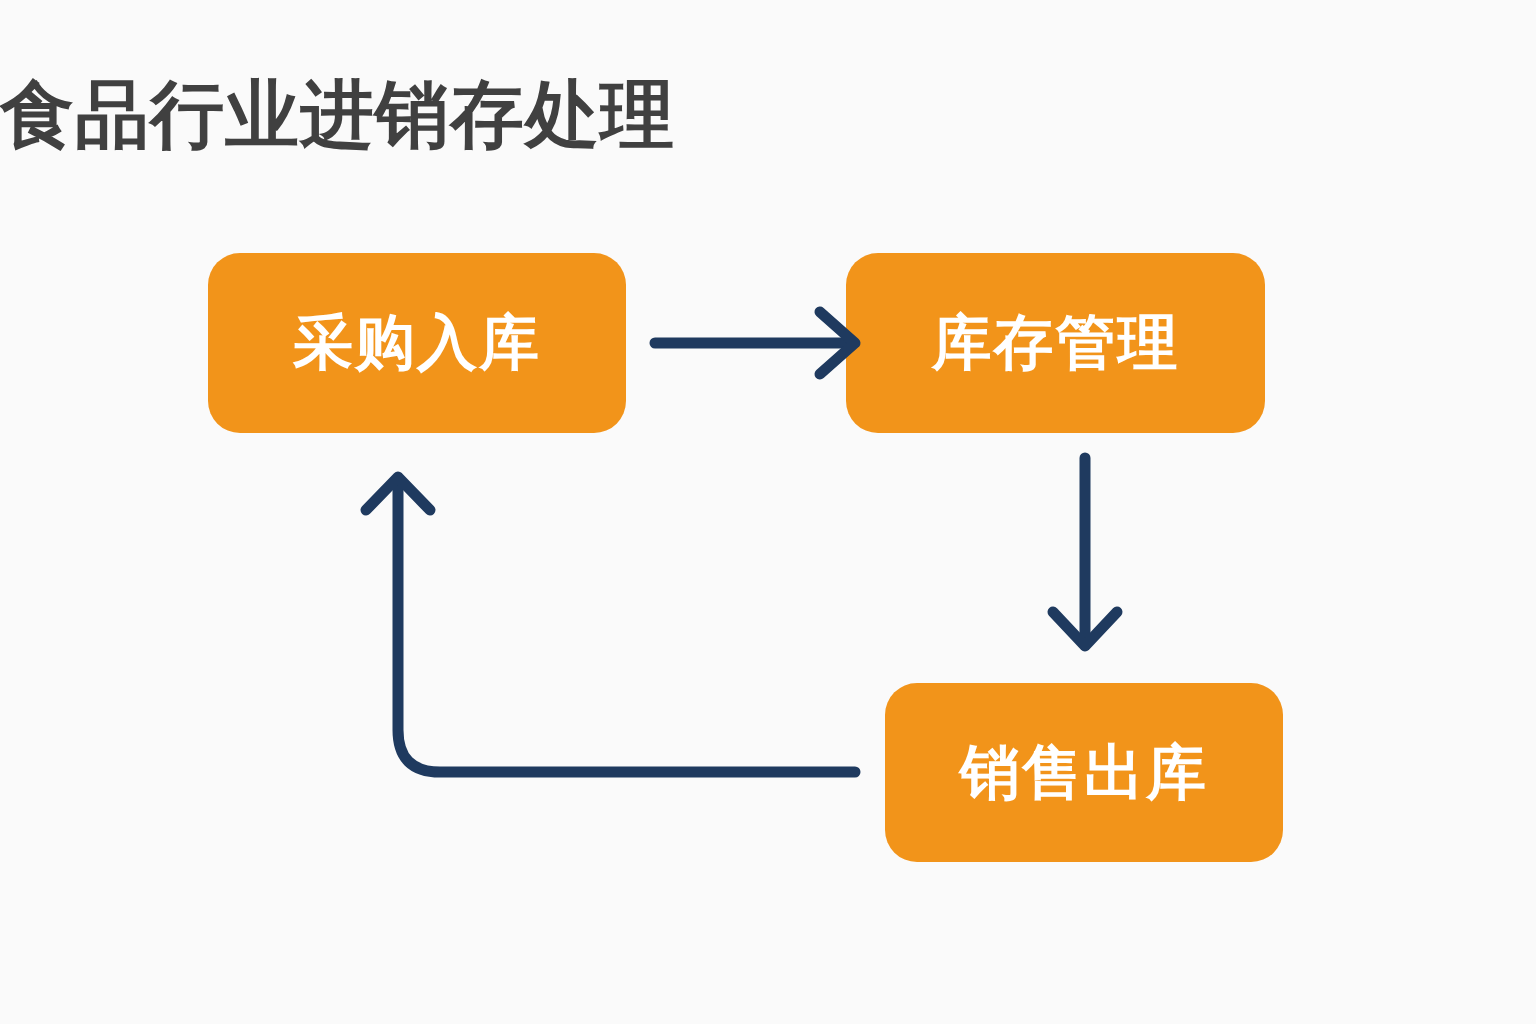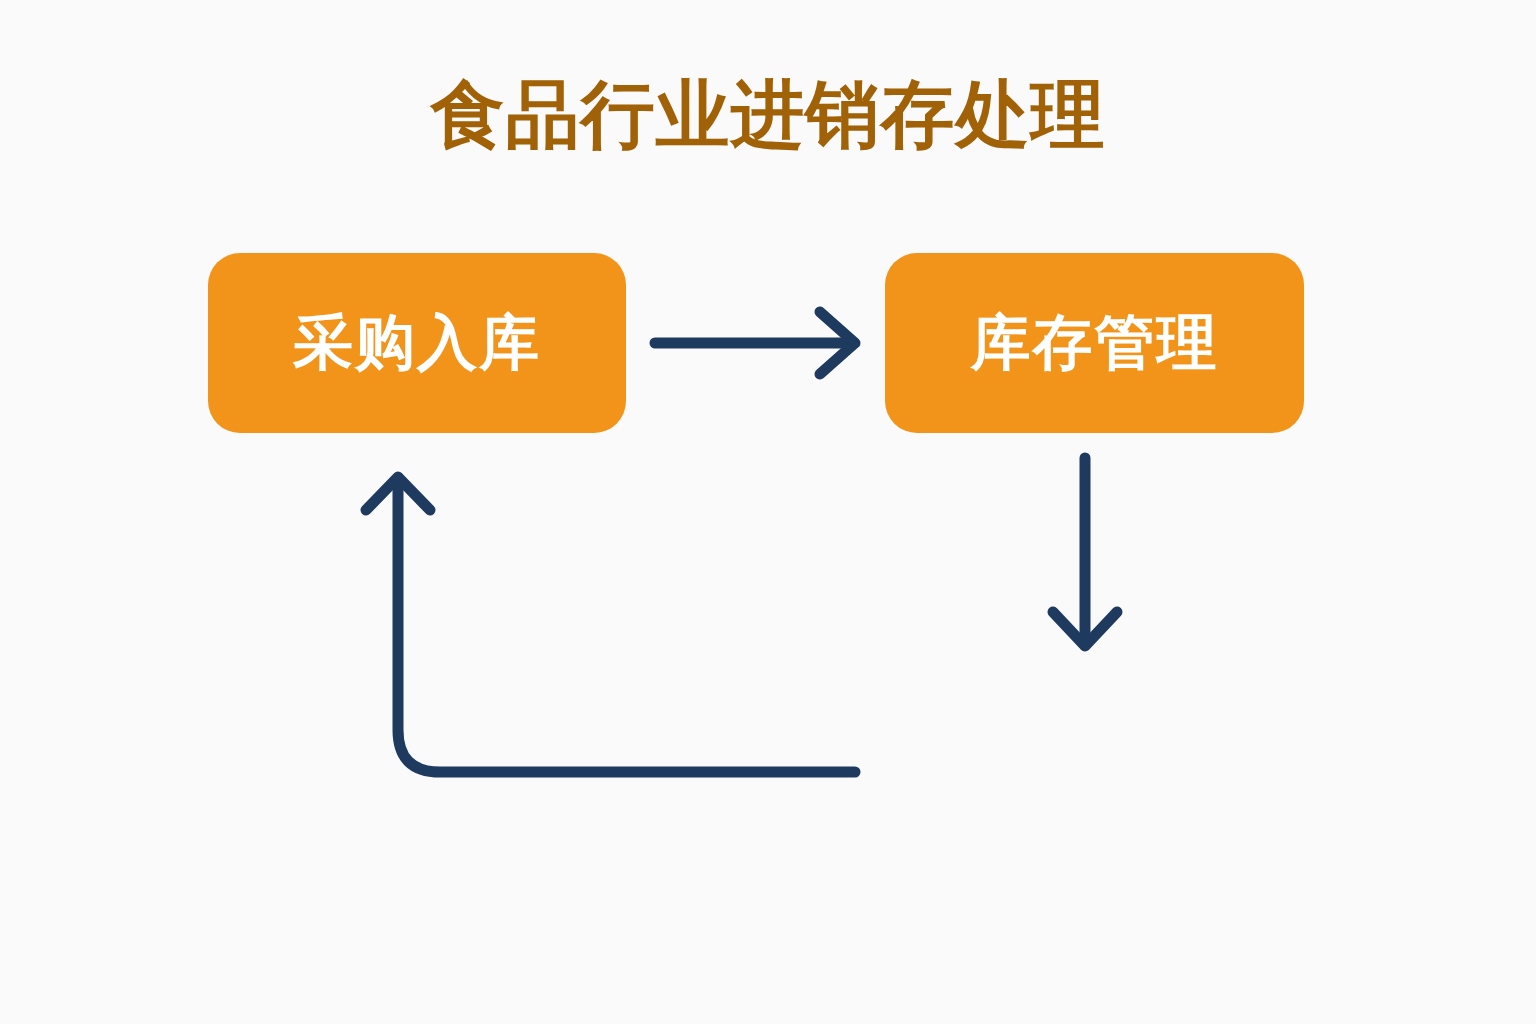--- a/index.html
+++ b/index.html
@@ -20,24 +20,24 @@
     height: 1024px;
     background: #fafafa;
   }
 
   
   #diagram-title {
     position: absolute;
     left: 0;
     top: 78px;
     width: 1536px;
-    text-align: center;
+    text-align: left;
     font-size: 74px;
     font-weight: 700;
-    color: #a16207;
+    color: #404040;
     letter-spacing: 1px;
     line-height: 1.0;
     white-space: nowrap;
     user-select: none;
   }
 
   
   .process-node {
     position: absolute;
     background: #F2941A;
@@ -56,21 +56,21 @@
     line-height: 1;
   }
 
   #node-purchase-inbound {
     left: 208px;
     top: 253px;
     width: 418px;
     height: 180px;
   }
   #node-inventory-management {
-    left: 885px;
+    left: 846px;
     top: 253px;
     width: 419px;
     height: 180px;
   }
   #node-sales-outbound {
     left: 885px;
     top: 683px;
     width: 398px;
     height: 179px;
   }
@@ -93,20 +93,23 @@
   <div id="diagram-title">食品行业进销存处理</div>
 
   <div class="process-node" id="node-purchase-inbound">
     <span class="node-label">采购入库</span>
   </div>
 
   <div class="process-node" id="node-inventory-management">
     <span class="node-label">库存管理</span>
   </div>
 
+  <div class="process-node" id="node-sales-outbound">
+    <span class="node-label">销售出库</span>
+  </div>
 
   <svg id="connector-layer" viewBox="0 0 1536 1024" width="1536" height="1024">
 
     <g>
       <line x1="655" y1="343" x2="848" y2="343" stroke="#1f3a5f" stroke-width="11" stroke-linecap="round"></line>
       <polyline points="820,312 855,343 820,374" fill="none" stroke="#1f3a5f" stroke-width="11" stroke-linecap="round" stroke-linejoin="round"></polyline>
     </g>
 
     <g>
       <line x1="1085" y1="458" x2="1085" y2="640" stroke="#1f3a5f" stroke-width="11" stroke-linecap="round"></line>

